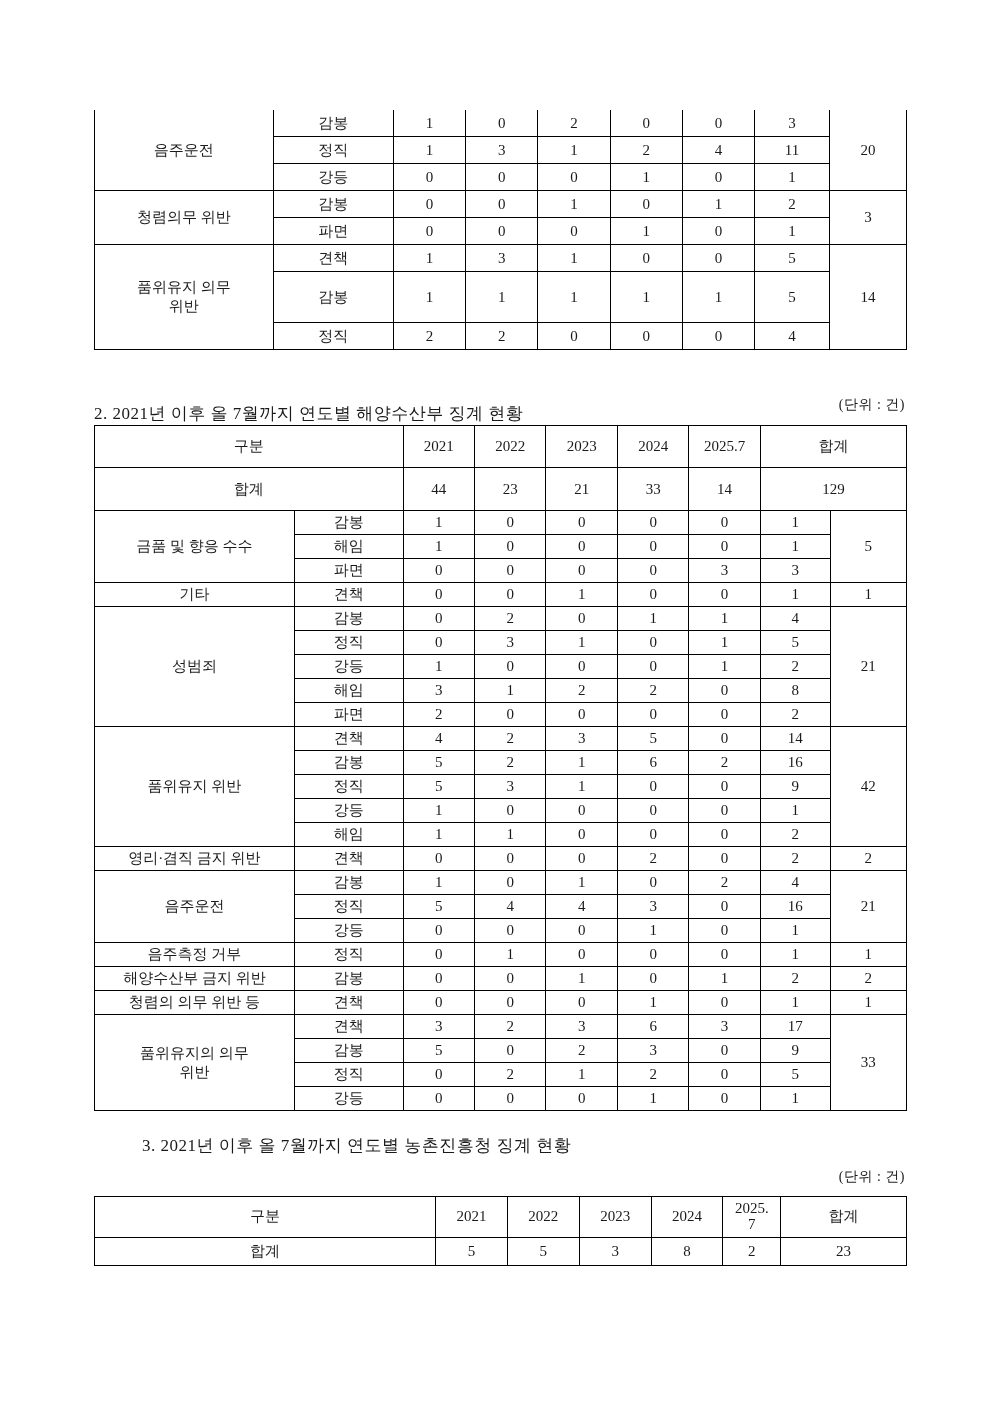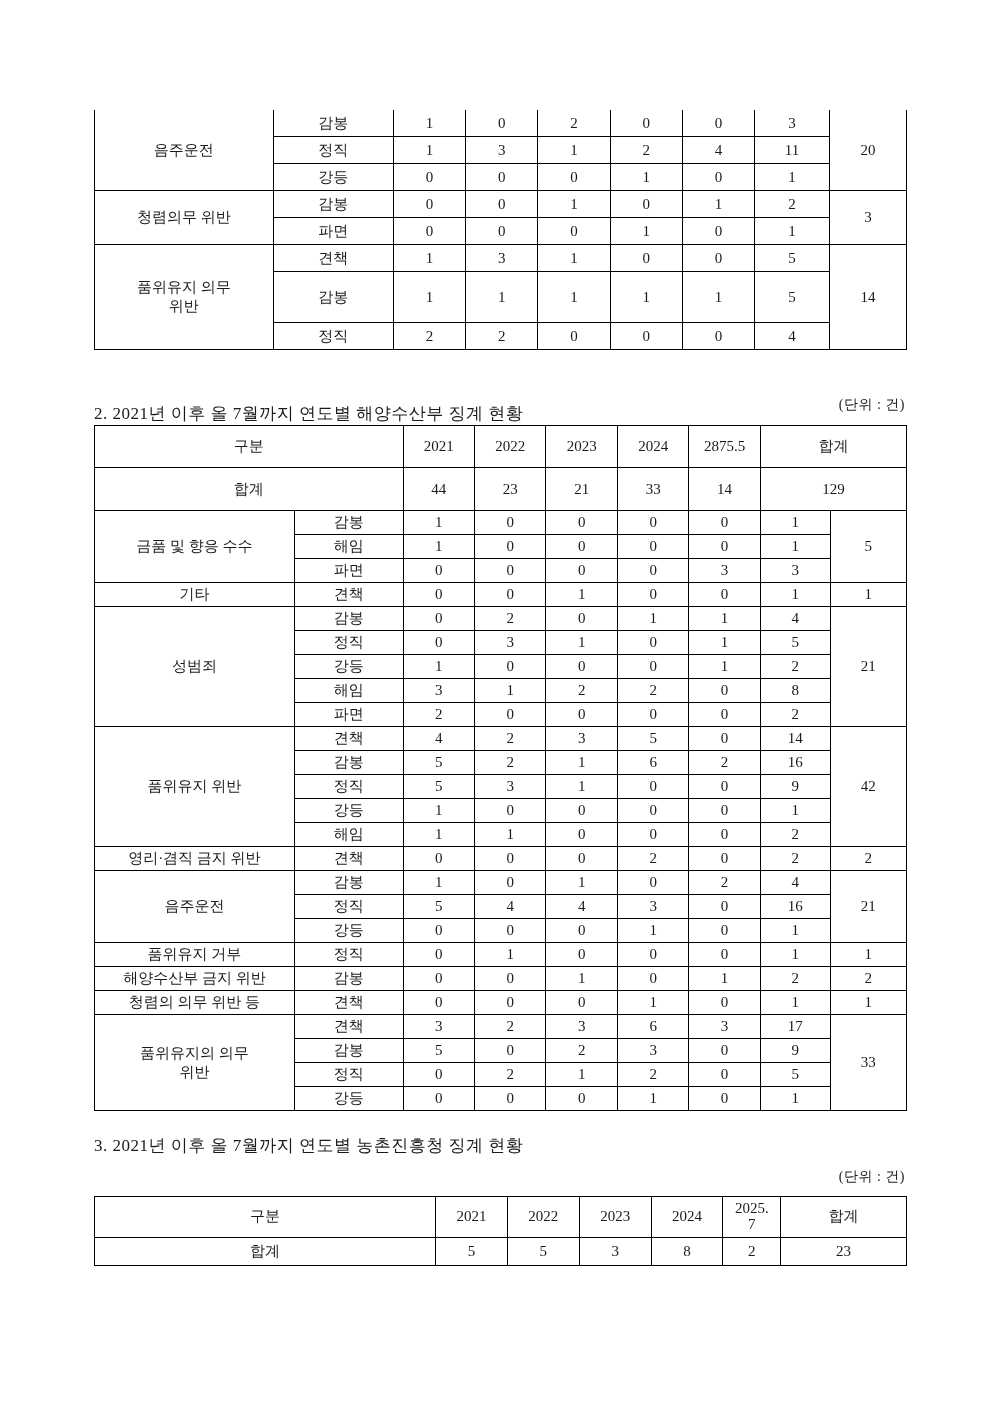--- a/index.html
+++ b/index.html
@@ -42,21 +42,21 @@
   .t3{top:1196px;}
   .t3 tr.hdr>td{height:40px;line-height:1.05;}
   .t3 tr.sum>td{height:27px;}
 
   .heading{
     position:absolute;left:94px;width:813px;
     font-size:17px;letter-spacing:0.5px;
     white-space:nowrap;
   }
   .h2{top:362px;margin-top:40px;}
-  .h3{top:1134px;}
+  .h3{top:1134px;margin-left:48px;}
   .unit{
     position:absolute;left:94px;width:811px;
     text-align:right;font-size:14px;letter-spacing:0.5px;
   }
   .u2{top:396px;}
   .u3{top:1168px;}
 </style>
 </head>
 <body>
 
@@ -172,21 +172,21 @@
       <col style="width:8.6%">
         <col style="width:9.4%">
     </colgroup>
     <tbody>
         <tr class="hdr">
           <td colspan="2">구분</td>
           <td>2021</td>
           <td>2022</td>
           <td>2023</td>
           <td>2024</td>
-          <td>2875.5</td>
+          <td>2025.7</td>
           <td colspan="2">합계</td>
         </tr>
         <tr class="sum">
           <td colspan="2">합계</td>
           <td>44</td>
           <td>23</td>
           <td>21</td>
           <td>33</td>
           <td>14</td>
           <td colspan="2">129</td>
@@ -359,21 +359,21 @@
         <tr>
           <td>강등</td>
           <td>0</td>
           <td>0</td>
           <td>0</td>
           <td>1</td>
           <td>0</td>
           <td>1</td>
         </tr>
         <tr>
-          <td rowspan="1">품위유지 거부</td>
+          <td rowspan="1">음주측정 거부</td>
           <td>정직</td>
           <td>0</td>
           <td>1</td>
           <td>0</td>
           <td>0</td>
           <td>0</td>
           <td>1</td>
           <td rowspan="1">1</td>
         </tr>
         <tr>

